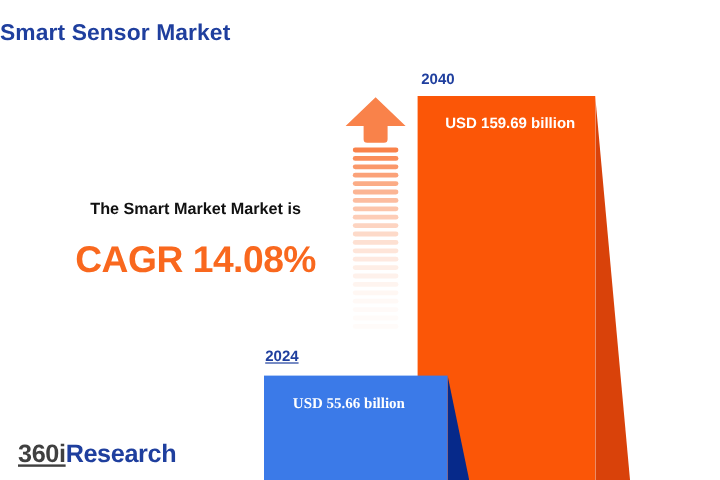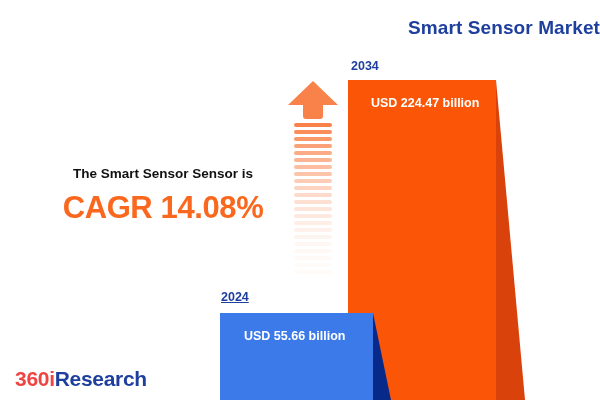--- a/index.html
+++ b/index.html
@@ -20,21 +20,21 @@
     background: #ffffff;
     overflow: hidden;
   }
 
   
   .chart-title {
     position: absolute;
     left: 0;
     top: 17px;
     width: 600px;
-    text-align: right;
+    text-align: left;
     font-size: 19px;
     font-weight: bold;
     color: #1f3f9e;
     letter-spacing: 0.1px;
   }
 
   
   .growth-block {
     position: absolute;
     left: 38px;
@@ -42,21 +42,21 @@
     width: 250px;
     text-align: center;
   }
   .growth-lead {
     font-size: 13.5px;
     font-weight: bold;
     color: #111111;
     line-height: 1.38;
   }
   .growth-cagr {
-    margin-top: 8px;
+    margin-top: 17px;
     font-size: 31px;
     font-weight: bold;
     color: #f9681e;
     letter-spacing: -0.4px;
     line-height: 1.05;
     white-space: nowrap;
   }
 
   
   .arrow-wrap {
@@ -143,44 +143,44 @@
     height: 87px;
   }
   #bar-2024 .bar-face { background: #3b7ae8; }
   #bar-2024 .bar-side {
     left: 153px;
     width: 18px;
     background: #06298a;
     clip-path: polygon(0 0, 100% 100%, 100% 100%, 0 100%);
   }
   #year-2024 { left: 221px; top: 290px; text-decoration: underline; }
-  #value-2024 { left: 244px; top: 329px; }
+  #value-2024 { left: 244px; top: 329px; font-family: Liberation Serif, serif; }
 
   
   .logo {
     position: absolute;
     left: 15px;
     top: 367px;
     font-size: 21px;
     font-weight: bold;
     letter-spacing: -0.3px;
   }
-  .logo .logo-360i { color: #ef4444; }
+  .logo .logo-360i { color: #404040; text-decoration: underline; }
   .logo .logo-research { color: #1f3f9e; }
 </style>
 </head>
 <body>
 
 <div id="infographic">
 
   <div class="chart-title">Smart Sensor Market</div>
 
   <div class="growth-block">
     <div class="growth-lead">
-      <div>The Smart Sensor Sensor is</div>
+      <div>The Smart Market Market is</div>
     </div>
     <div class="growth-cagr">CAGR 14.08%</div>
   </div>
 
   <div class="arrow-wrap">
     <div class="arrow-head">
       <svg width="52" height="40" viewBox="0 0 52 40" aria-hidden="true">
         <path d="M26 1 L51 25 L36 25 L36 36 Q36 39 33 39 L19 39 Q16 39 16 36 L16 25 L1 25 Z" fill="#f9824a"></path>
       </svg>
     </div>
@@ -203,26 +203,26 @@
         <div class="rung" style="opacity: 0.109184;"></div>
         <div class="rung" style="opacity: 0.0849887;"></div>
         <div class="rung" style="opacity: 0.0651927;"></div>
         <div class="rung" style="opacity: 0.0497959;"></div>
         <div class="rung" style="opacity: 0.0387982;"></div>
         <div class="rung" style="opacity: 0.0321995;"></div>
         <div class="rung" style="opacity: 0.03;"></div>
       </div>
   </div>
 
-  <div class="bar-year" id="year-2032">2034</div>
+  <div class="bar-year" id="year-2032">2040</div>
   <div class="bar" id="bar-2032">
     <div class="bar-face"></div>
     <div class="bar-side"></div>
   </div>
-  <div class="bar-value" id="value-2032">USD 224.47 billion</div>
+  <div class="bar-value" id="value-2032">USD 159.69 billion</div>
 
   <div class="bar-year" id="year-2024">2024</div>
   <div class="bar" id="bar-2024">
     <div class="bar-face"></div>
     <div class="bar-side"></div>
   </div>
   <div class="bar-value" id="value-2024">USD 55.66 billion</div>
 
   <div class="logo">
     <span class="logo-360i">360i</span><span class="logo-research">Research</span>

